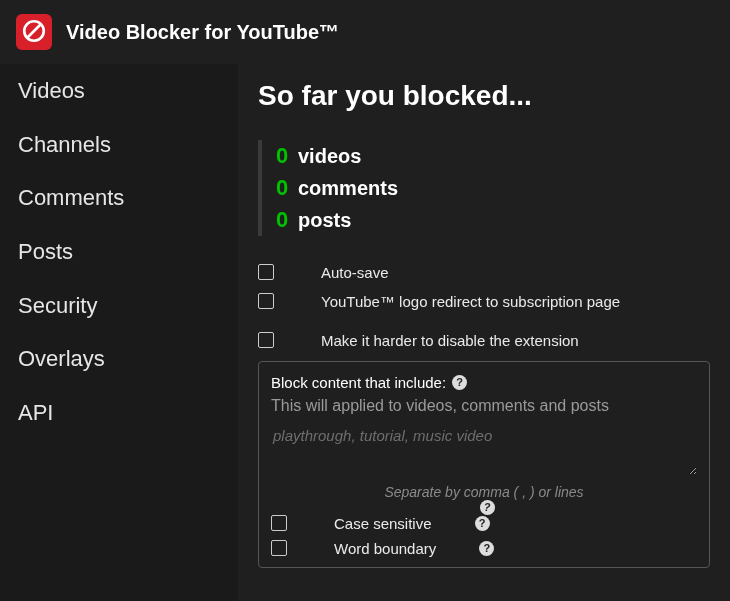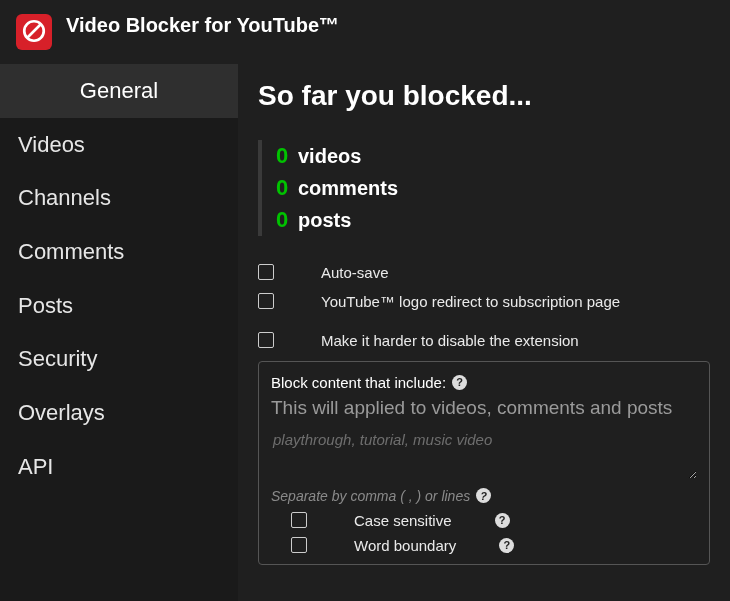--- a/index.html
+++ b/index.html
@@ -5,21 +5,21 @@
   * { box-sizing: border-box; margin: 0; padding: 0; }
   html, body { width: 730px; height: 601px; overflow: hidden; }
   body {
     background: #121212;
     color: #fff;
     font-family: -apple-system, BlinkMacSystemFont, "Segoe UI", Helvetica, Arial, sans-serif;
     font-size: 15px;
   }
   .header {
     display: flex;
-    align-items: flex-start;
+    align-items: center;
     padding: 14px 16px 14px 16px;
     background: #1f1f1f;
   }
   .header .icon-wrap {
     width: 36px; height: 36px;
     background: #d72029;
     border-radius: 6px;
     display: flex; align-items: center; justify-content: center;
     margin-right: 14px;
     flex-shrink: 0;
@@ -120,21 +120,21 @@
     color: #222;
     font-size: 11px;
     font-weight: 700;
     display: inline-flex;
     align-items: center;
     justify-content: center;
     margin-left: 6px;
     flex-shrink: 0;
   }
   .panel-desc {
-    font-size: 19px;
+    font-size: 16px;
     color: #9a9a9a;
     margin-bottom: 8px;
   }
   .kw-input {
     width: 100%;
     background: transparent;
     border: none;
     resize: both;
     color: #fdba74;
     font-family: inherit;
@@ -145,43 +145,42 @@
     outline: none;
   }
   .kw-input::placeholder { color: #6e6e6e; font-style: italic; }
   .separator-hint {
     font-size: 14px;
     font-style: italic;
     color: #8a8a8a;
     display: flex;
     align-items: center;
     margin-top: 6px;
-    margin-bottom: 8px;
-  }
-  .panel .cb-row { margin-bottom: 8px; margin-left: 20px; }
+    flex-direction: column;
+  }
+  .panel .cb-row { margin-bottom: 8px; }
   .panel .cb-row:last-child { margin-bottom: 0; }
 </style>
 </head>
 <body>
 
 <div class="header">
   <div class="icon-wrap">
     <span>
       <svg width="26" height="26" viewBox="0 0 24 24">
         <circle cx="12" cy="12" r="9" fill="none" stroke="#fff" stroke-width="2.5"></circle>
         <line x1="6" y1="18" x2="18" y2="6" stroke="#fff" stroke-width="2.5"></line>
       </svg>
     </span>
   </div>
   <div class="title">Video Blocker for YouTube™</div>
 </div>
 
 <div class="body">
   <div class="sidebar">
-    <div class="sidebar-item active"><span>General</span></div>
     <div class="sidebar-item"><span>Videos</span></div>
     <div class="sidebar-item"><span>Channels</span></div>
     <div class="sidebar-item"><span>Comments</span></div>
     <div class="sidebar-item"><span>Posts</span></div>
     <div class="sidebar-item"><span>Security</span></div>
     <div class="sidebar-item"><span>Overlays</span></div>
     <div class="sidebar-item"><span>API</span></div>
   </div>
 
   <div class="content">

